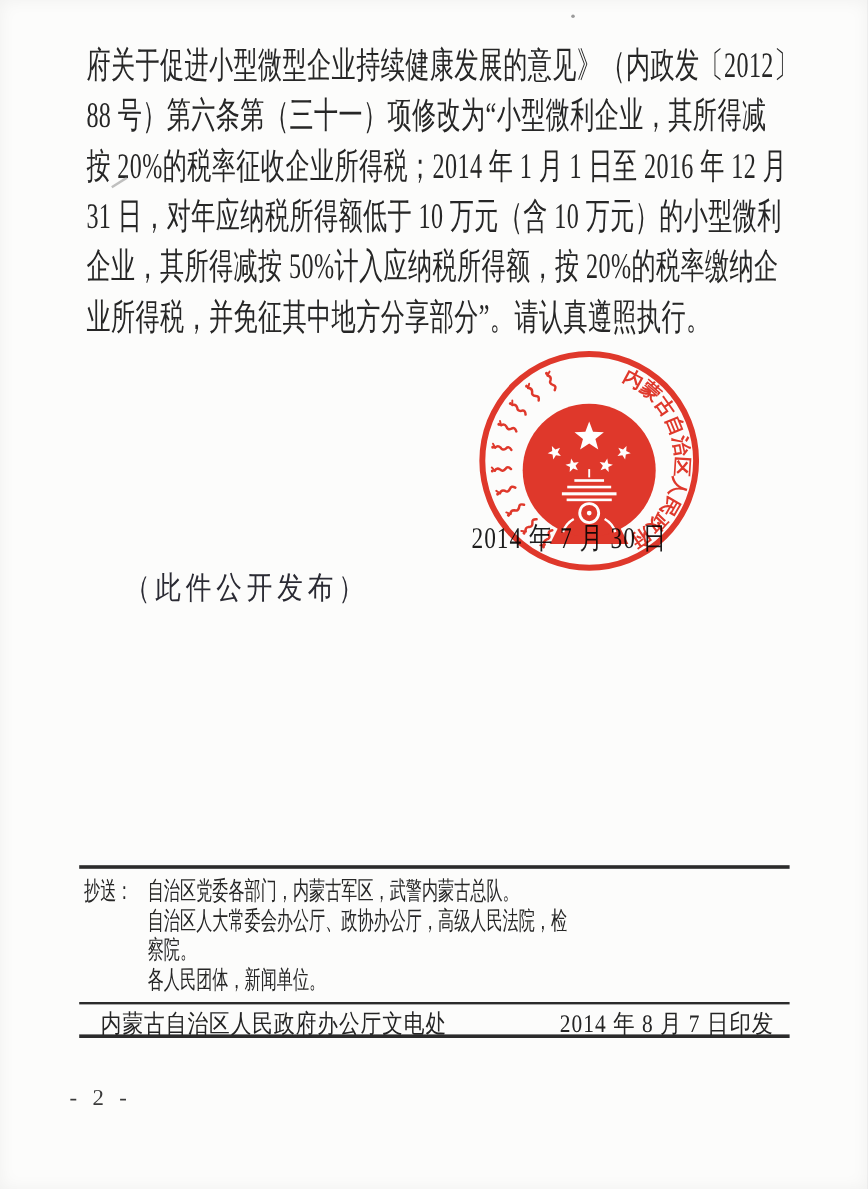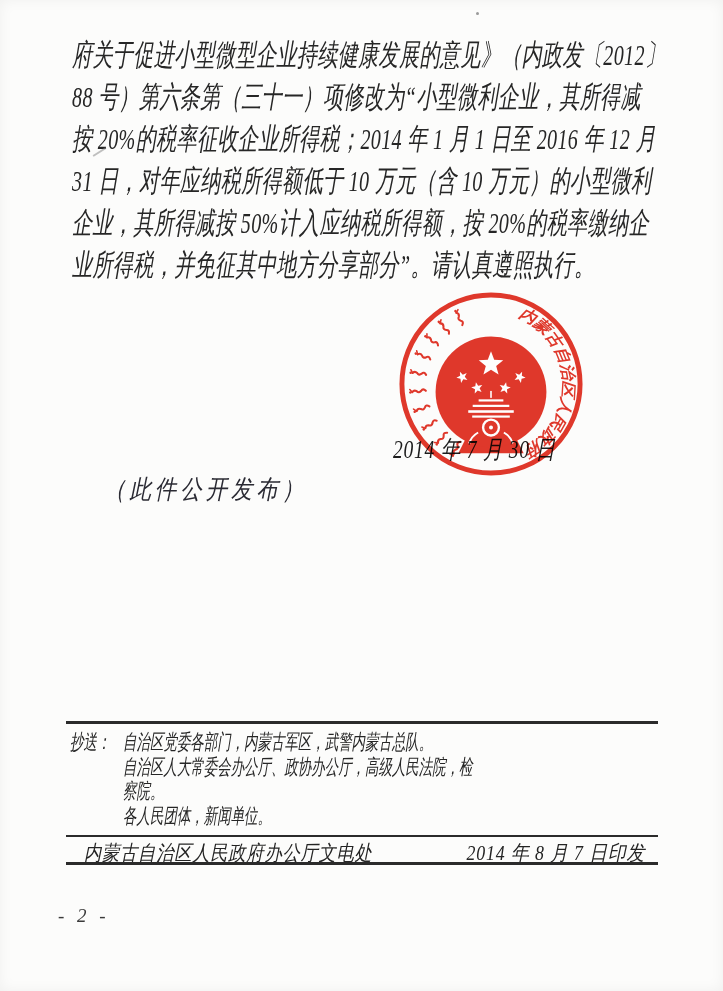--- a/index.html
+++ b/index.html
@@ -4,21 +4,20 @@
 <style>
   html,body{margin:0;padding:0;background:#e8e8e6;}
   .page{
     position:relative;
     width:723px;height:991px;
     background:#fcfcfb;
     overflow:hidden;
     font-family:"Liberation Serif","DejaVu Serif",serif;
     color:#232323;
     box-shadow:inset 0 0 14px rgba(0,0,0,0.05);
-    font-style:italic;
   }
 
   
   .body-text{
     position:absolute;left:72px;top:34px;
     width:890px;
     transform:scaleX(0.67);
     transform-origin:0 0;
   }
   .body-line{

